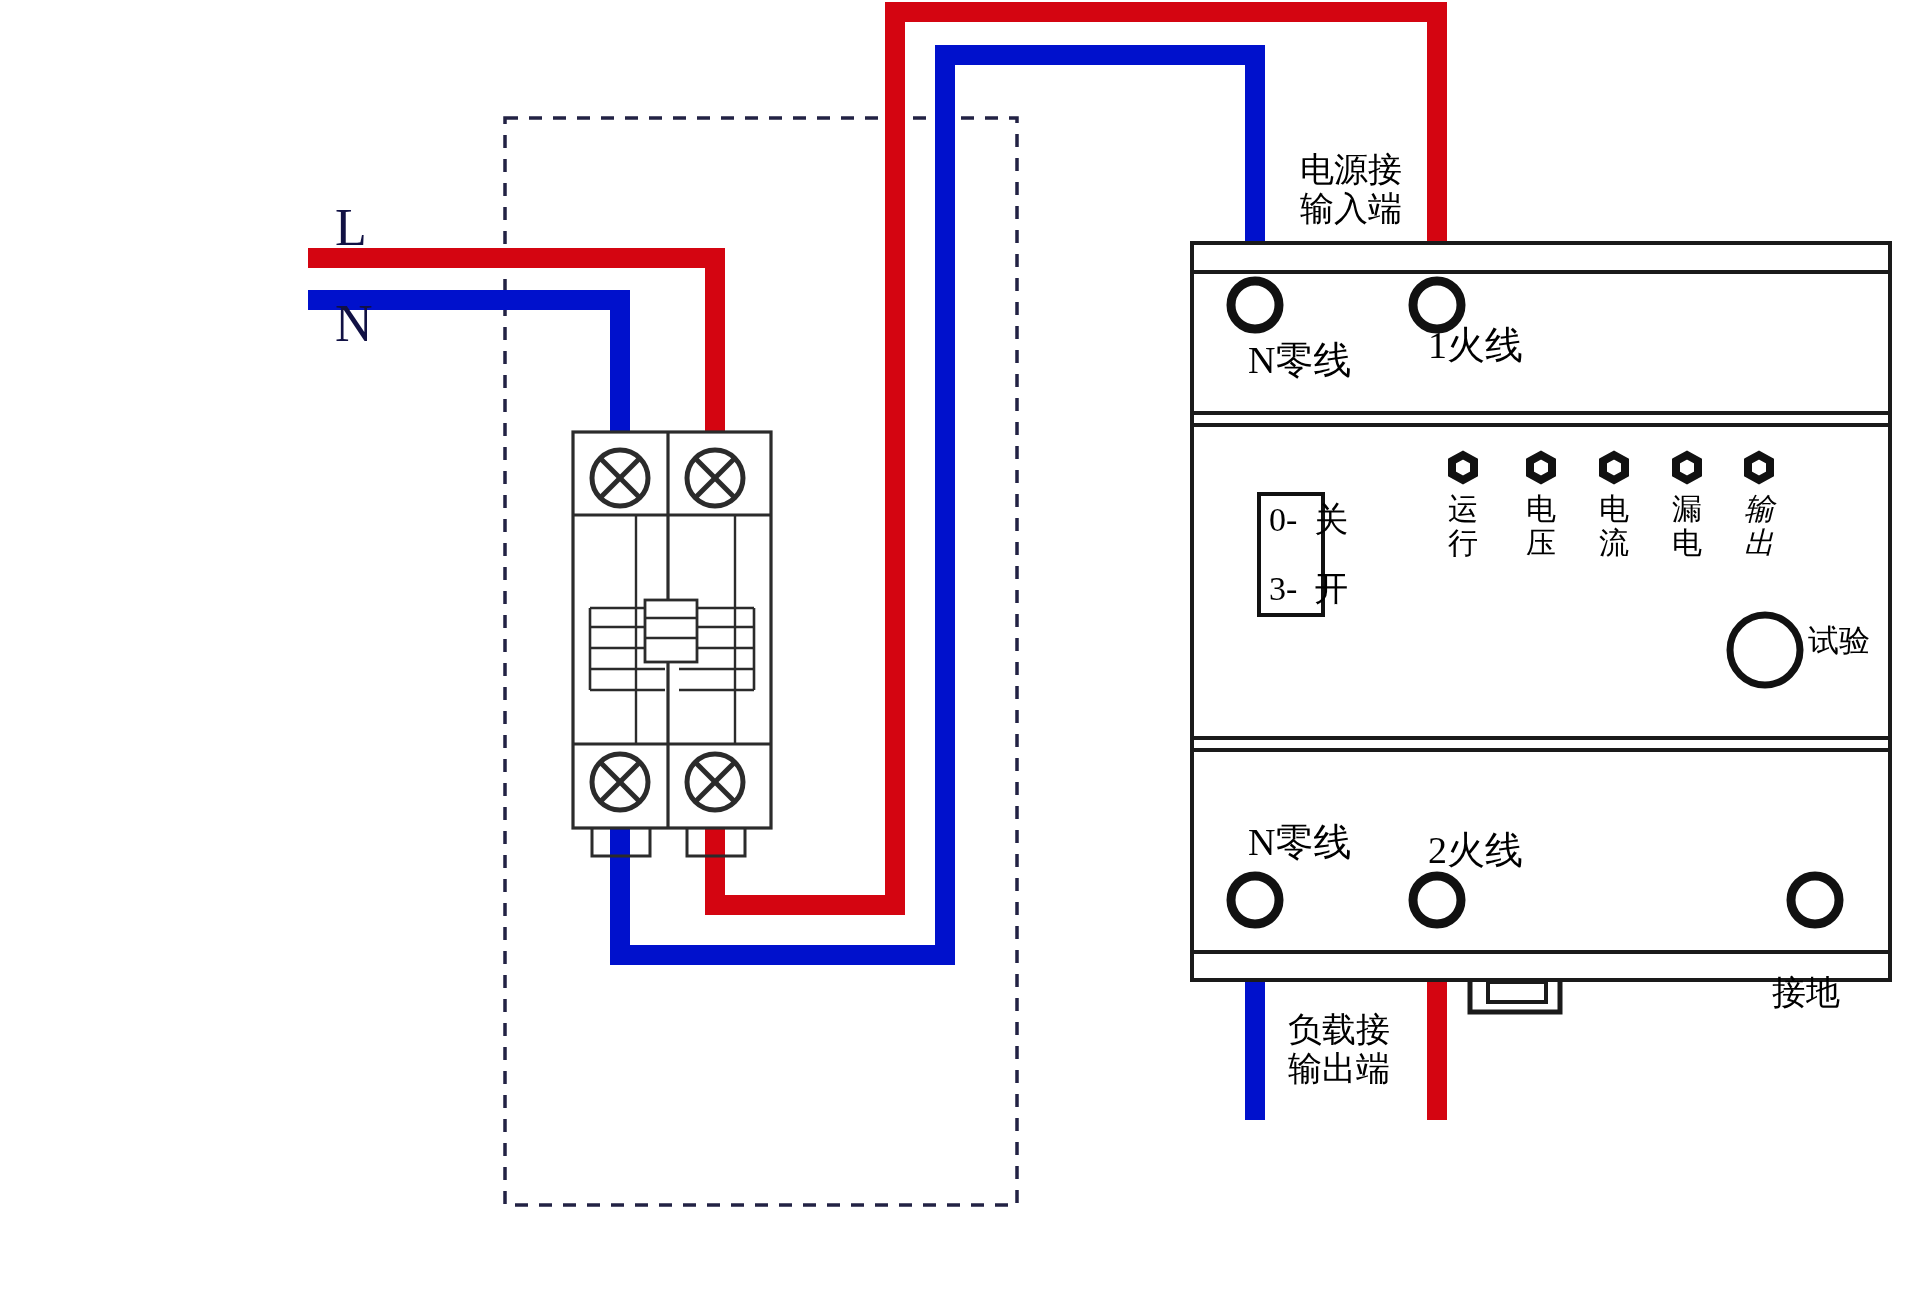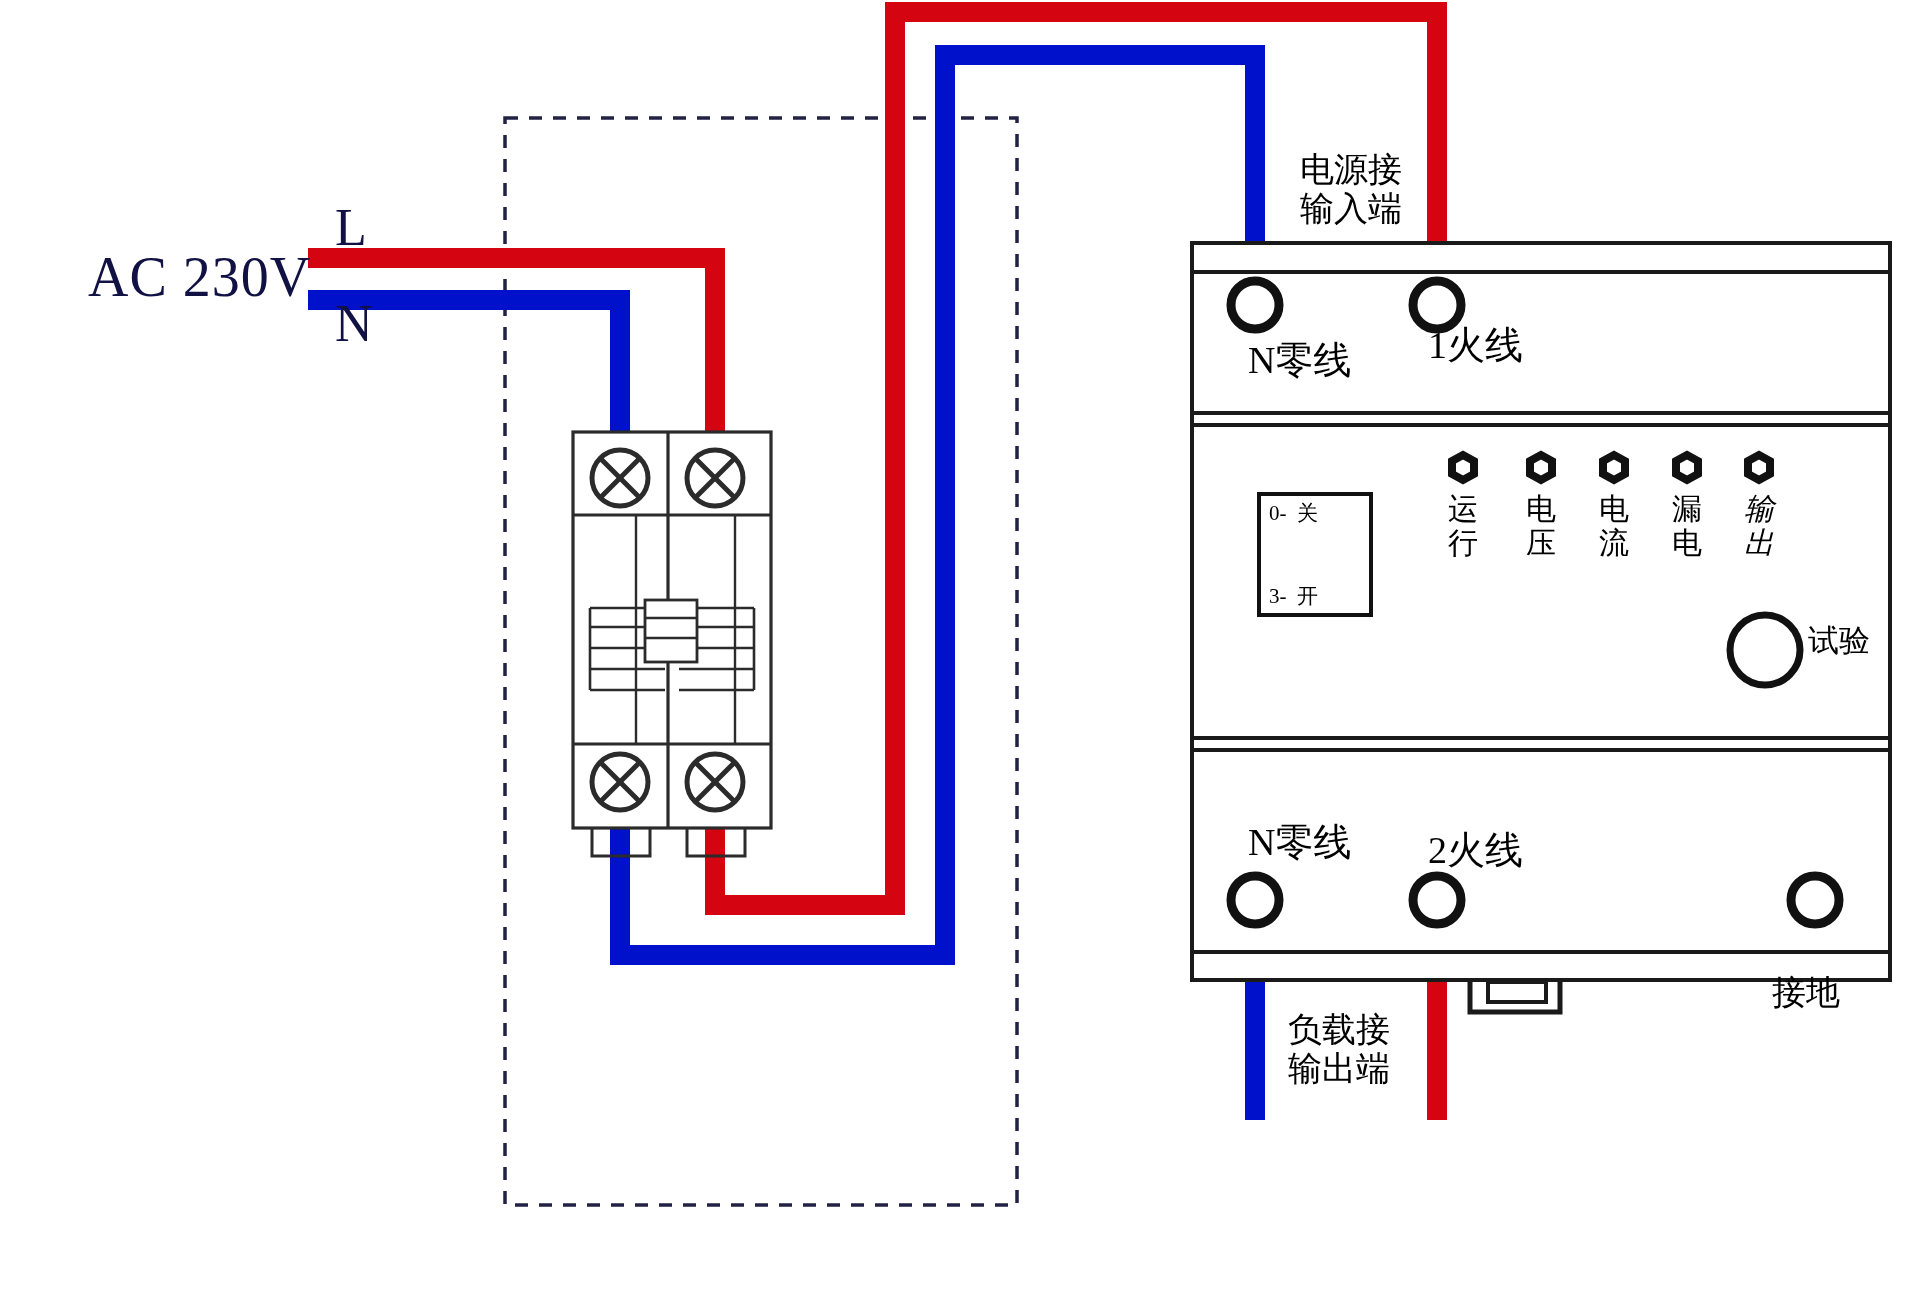--- a/index.html
+++ b/index.html
@@ -56,23 +56,23 @@
   #lbl-N {
     left: 335px;
     top: 296px;
     font-size: 52px;
   }
 
   
   #sw-legend {
     left: 1257px;
     top: 492px;
-    width: 116px;
+    width: 68px;
     height: 125px;
-    font-size: 21px;
+    font-size: 34px;
     display: flex;
     flex-direction: column;
     justify-content: space-between;
   }
 
   
   #lbl-power-in {
     left: 1288px;
     top: 150px;
     font-size: 34px;
@@ -256,21 +256,20 @@
         <polygon points="1748,461 1759,455 1770,461 1770,474 1759,480 1748,474" fill="#ffffff" stroke="#111111" stroke-width="8"></polygon>
       </g>
 
       <circle cx="1765" cy="650" r="35" fill="#ffffff" stroke="#111111" stroke-width="7"></circle>
 
       <path d="M 1470 980 L 1470 1012 L 1560 1012 L 1560 980" fill="none" stroke="#1a1a1a" stroke-width="5"></path>
       <rect x="1488" y="982" width="58" height="20" fill="none" stroke="#1a1a1a" stroke-width="4"></rect>
     </g>
   </svg>
 
-  <div class="lbl serif-lbl navy" id="ac-label">AC 230V</div>
   <div class="lbl serif-lbl navy" id="lbl-L">L</div>
   <div class="lbl serif-lbl navy" id="lbl-N">N</div>
 
   <div class="lbl serif-lbl" id="sw-legend" style="border:4px solid #111; background:#fff; padding:6px 8px; box-sizing:border-box;">
     <span>0-  关</span>
     <span>3-  开</span>
   </div>
 
   <div class="lbl cjk" id="lbl-power-in">电源接
 输入端</div>

